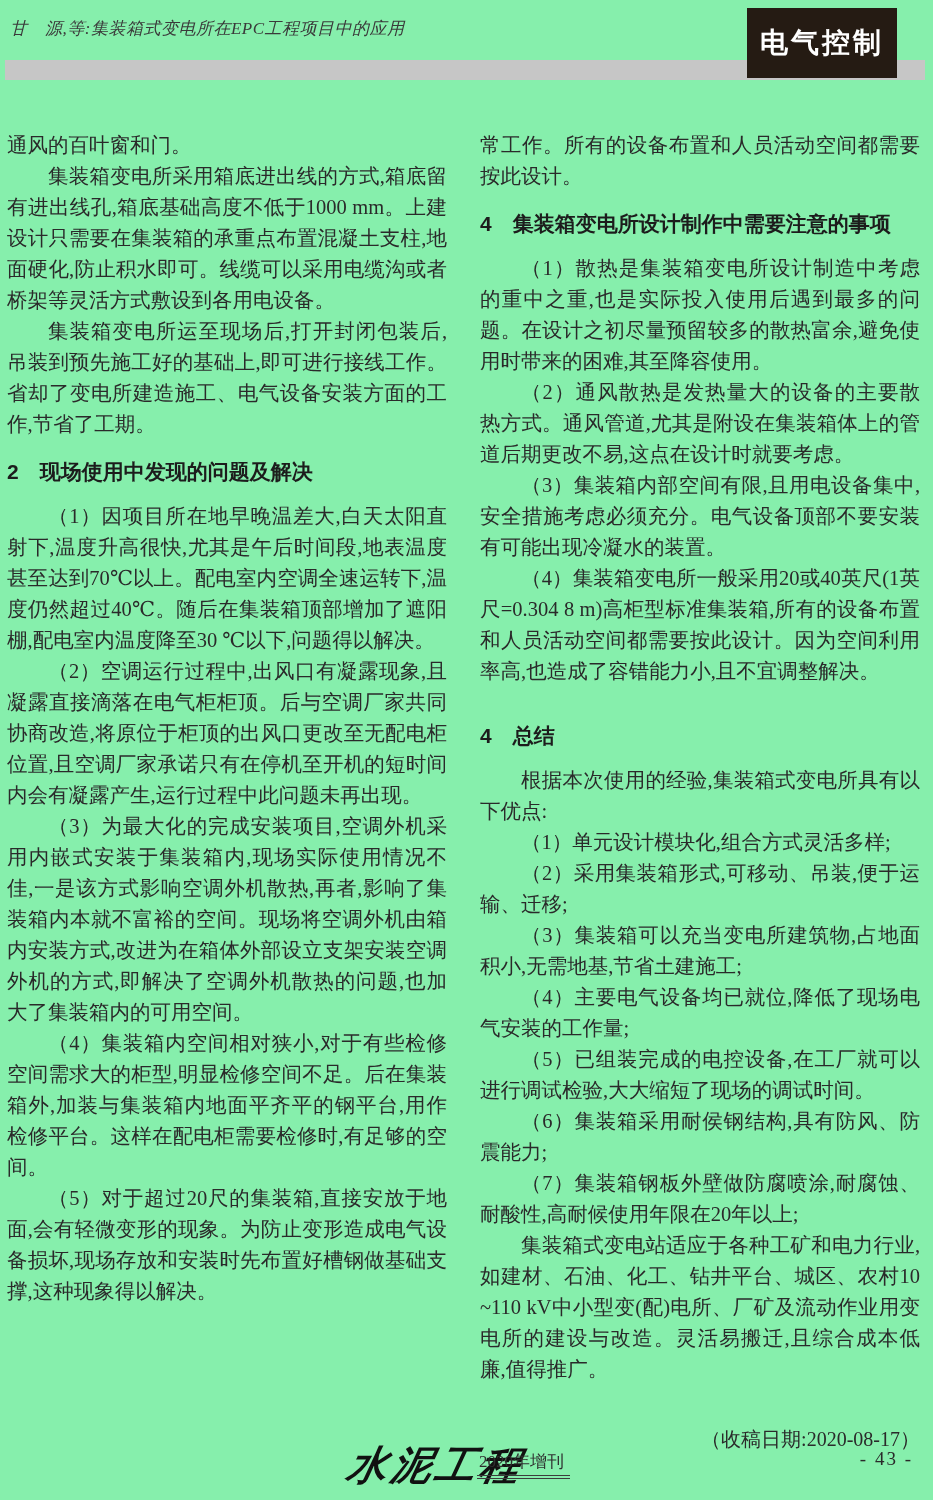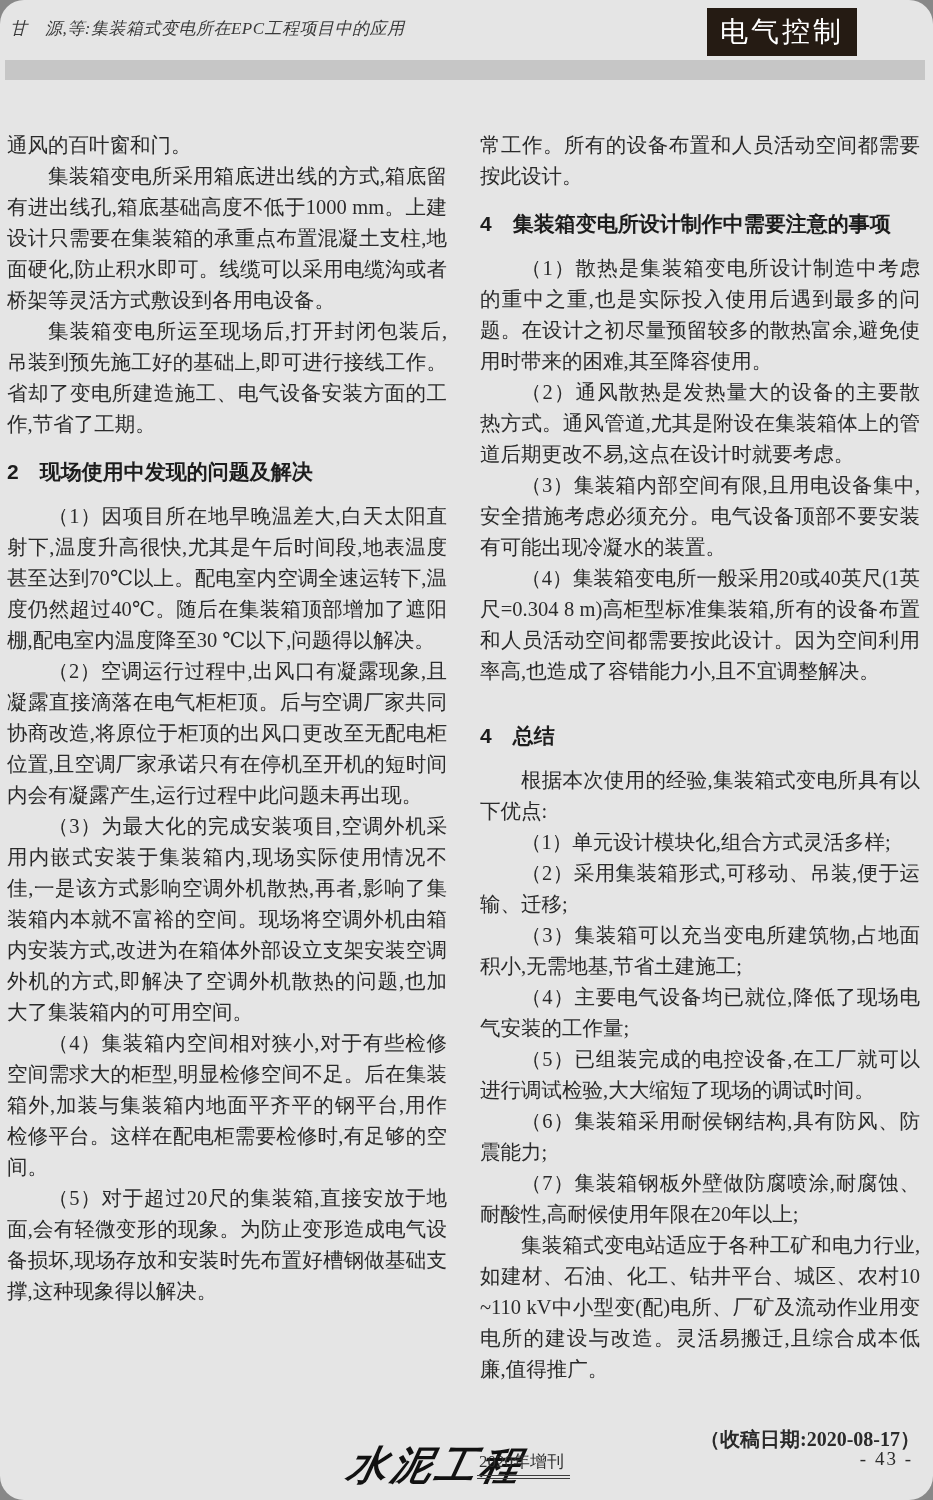--- a/index.html
+++ b/index.html
@@ -1,35 +1,34 @@
 <!DOCTYPE html>
 <html lang="zh"><head>
 <meta charset="utf-8">
 <style>
   html,body { margin:0; padding:0; background:#888; }
   .page {
     position:relative; width:933px; height:1500px; margin:0 auto;
-    background:#e5e5e5; overflow:hidden;
+    background:#86efac; overflow:hidden;
     font-family:"Liberation Serif","DejaVu Serif",serif;
     color:#2a2a2a;
-    border-radius:24px;
     -webkit-font-smoothing:antialiased;
   }
   
   .running-title {
     position:absolute; top:17px; left:10px;
     font-style:italic; font-size:17px; letter-spacing:0.5px; color:#3a3a3a;
     white-space:nowrap;
   }
   .category-box {
-    position:absolute; top:8px; left:707px; width:150px; height:48px;
+    position:absolute; top:8px; left:747px; width:150px; height:70px;
     background:#251b13; color:#ffffff; z-index:2;
     display:flex; align-items:center; justify-content:center;
     font-family:"Liberation Sans","DejaVu Sans",sans-serif;
-    font-weight:normal; font-size:28px; letter-spacing:3px;
+    font-weight:bold; font-size:28px; letter-spacing:3px;
   }
   .rule-bar {
     position:absolute; top:60px; left:5px; width:920px; height:20px;
     background:#c6c6c6;
   }
   
   .columns {
     position:absolute; top:130px; left:7px; width:913px;
     display:flex; gap:33px;
   }
@@ -41,21 +40,21 @@
   }
   .noindent { text-indent:0; }
   .sec-heading {
     margin:18px 0 15px 0;
     font-family:"Liberation Sans","DejaVu Sans",sans-serif;
     font-weight:bold; font-size:21px; line-height:28px; color:#1c1c1c;
   }
   .extra-top { margin-top:35px; }
   .receipt-date {
     margin:40px 0 0 0; text-align:right;
-    font-weight:bold; font-size:20px; line-height:28px;
+    font-weight:normal; font-size:20px; line-height:28px;
   }
   
   .journal-name {
     position:absolute; left:348px; top:1438px;
     font-size:40px; font-weight:bold; font-style:italic;
     transform:skewX(-12deg);
     font-family:"DejaVu Serif","Liberation Serif",serif;
     color:#111; letter-spacing:4px; white-space:nowrap;
   }
   .journal-issue {

